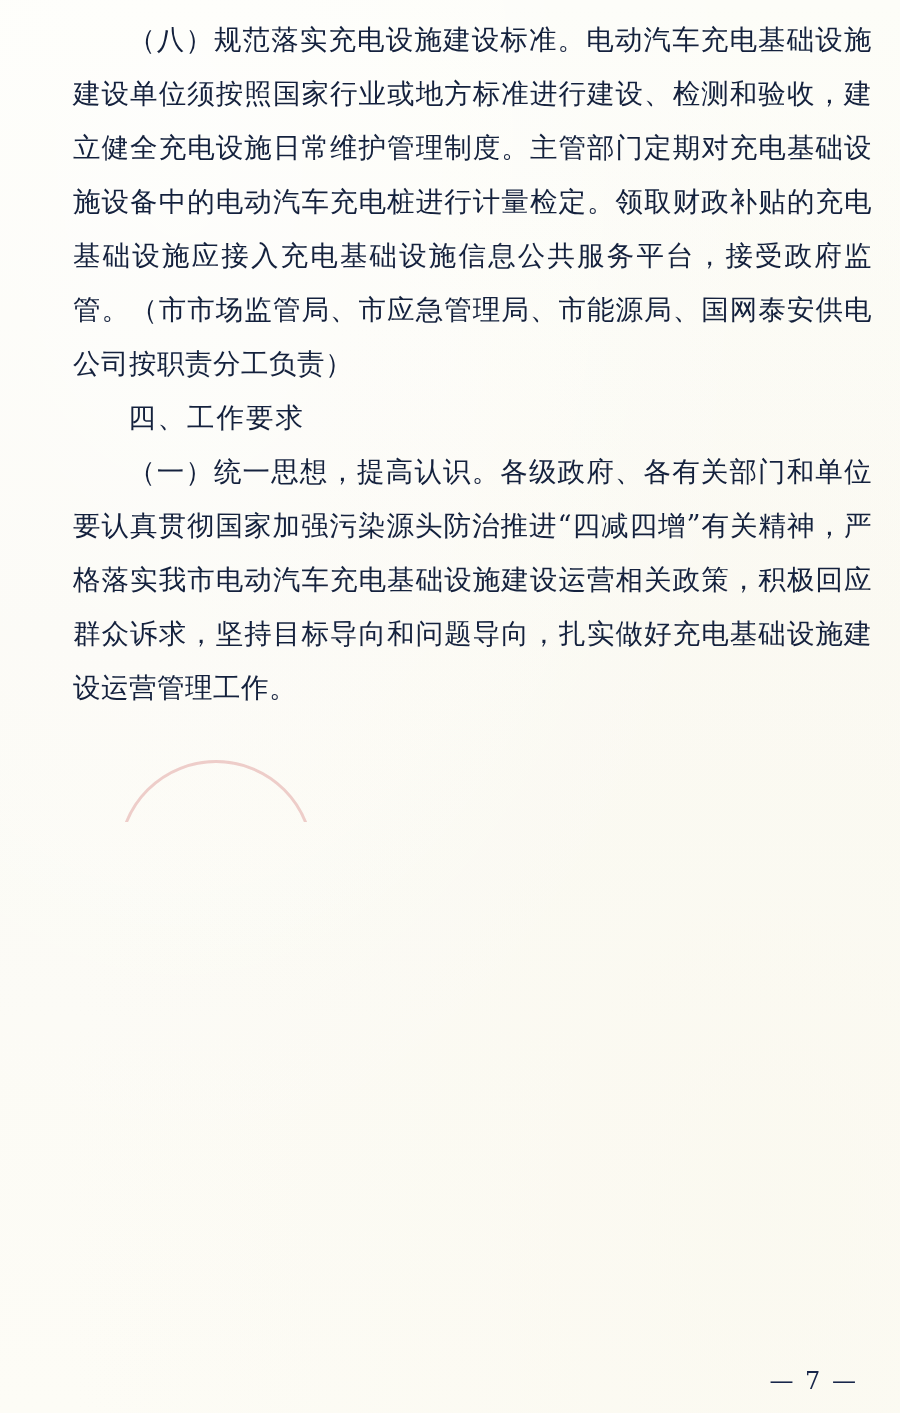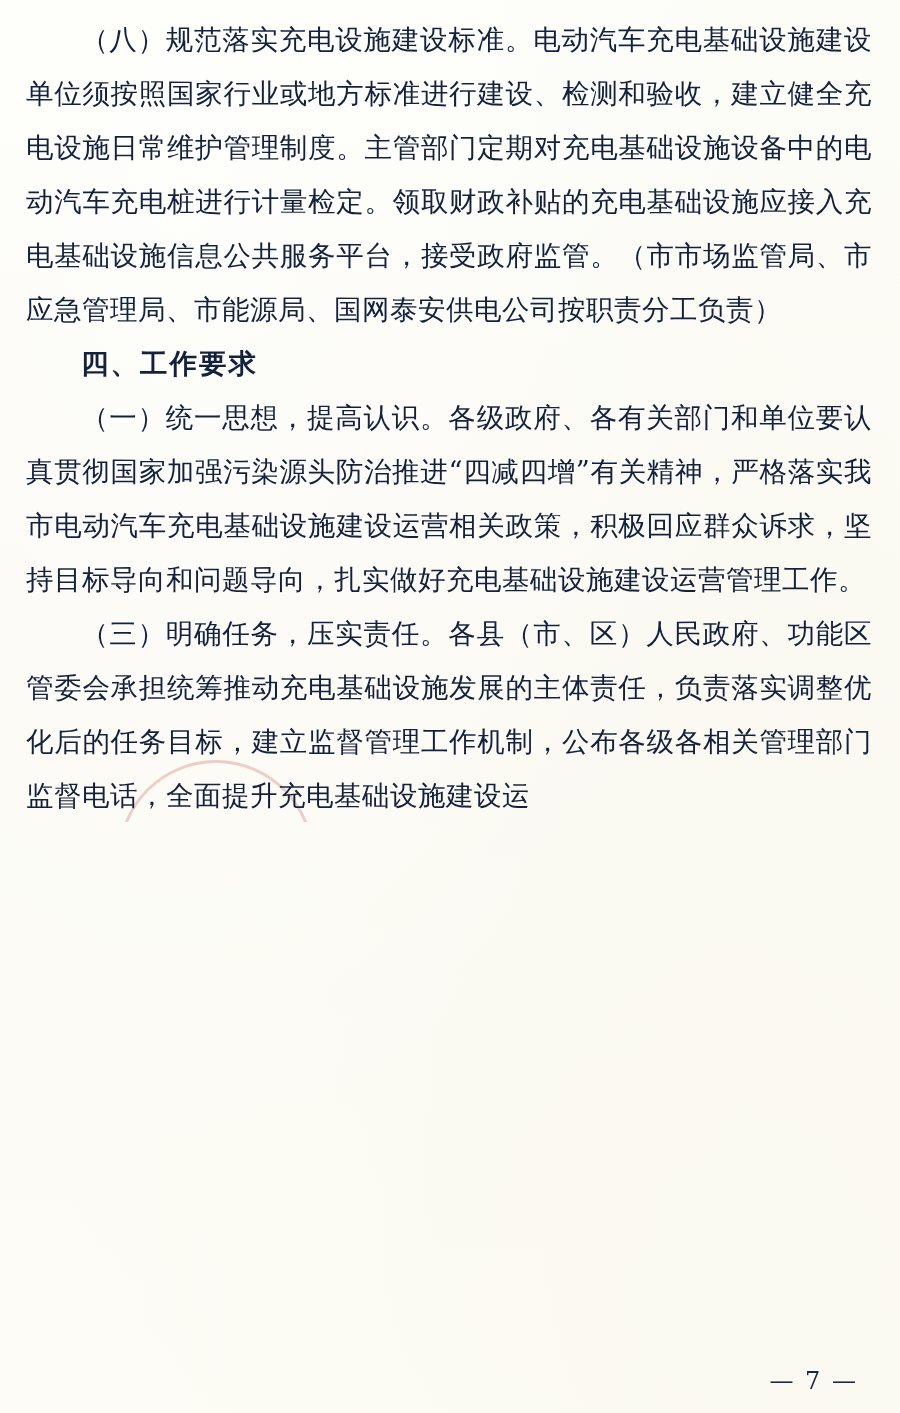--- a/index.html
+++ b/index.html
@@ -29,30 +29,31 @@
     padding: 12px 28px 0 26px;
     box-sizing: border-box;
   }
   .doc-body {
     font-size: 27.5px;
     line-height: 54px;
     color: #14213d;
     letter-spacing: 0.5px;
     text-align: justify;
     text-justify: inter-ideograph;
+    margin-left: 47px;
   }
   p.para {
     margin: 0 0 0 0;
     text-indent: 2em;
     font-weight: 500;
   }
   p.heading {
     margin: 0;
     text-indent: 2em;
-    font-weight: 700;
+    font-weight: 400;
     letter-spacing: 2px;
   }
   .page-number {
     position: absolute;
     right: 42px;
     bottom: 18px;
     font-size: 24px;
     color: #18264a;
     letter-spacing: 2px;
   }
@@ -83,17 +84,16 @@
 
 <div class="seal-clip">
   <div class="ring"></div>
 </div>
 
 <div class="page">
   <div class="doc-body">
     <p class="para">（八）规范落实充电设施建设标准。电动汽车充电基础设施建设单位须按照国家行业或地方标准进行建设、检测和验收，建立健全充电设施日常维护管理制度。主管部门定期对充电基础设施设备中的电动汽车充电桩进行计量检定。领取财政补贴的充电基础设施应接入充电基础设施信息公共服务平台，接受政府监管。（市市场监管局、市应急管理局、市能源局、国网泰安供电公司按职责分工负责）</p>
     <p class="heading">四、工作要求</p>
     <p class="para">（一）统一思想，提高认识。各级政府、各有关部门和单位要认真贯彻国家加强污染源头防治推进“四减四增”有关精神，严格落实我市电动汽车充电基础设施建设运营相关政策，积极回应群众诉求，坚持目标导向和问题导向，扎实做好充电基础设施建设运营管理工作。</p>
-    <p class="para">（三）明确任务，压实责任。各县（市、区）人民政府、功能区管委会承担统筹推动充电基础设施发展的主体责任，负责落实调整优化后的任务目标，建立监督管理工作机制，公布各级各相关管理部门监督电话，全面提升充电基础设施建设运</p>
   </div>
 </div>
 
 <div class="page-number">— 7 —</div>
 
 </body></html>

